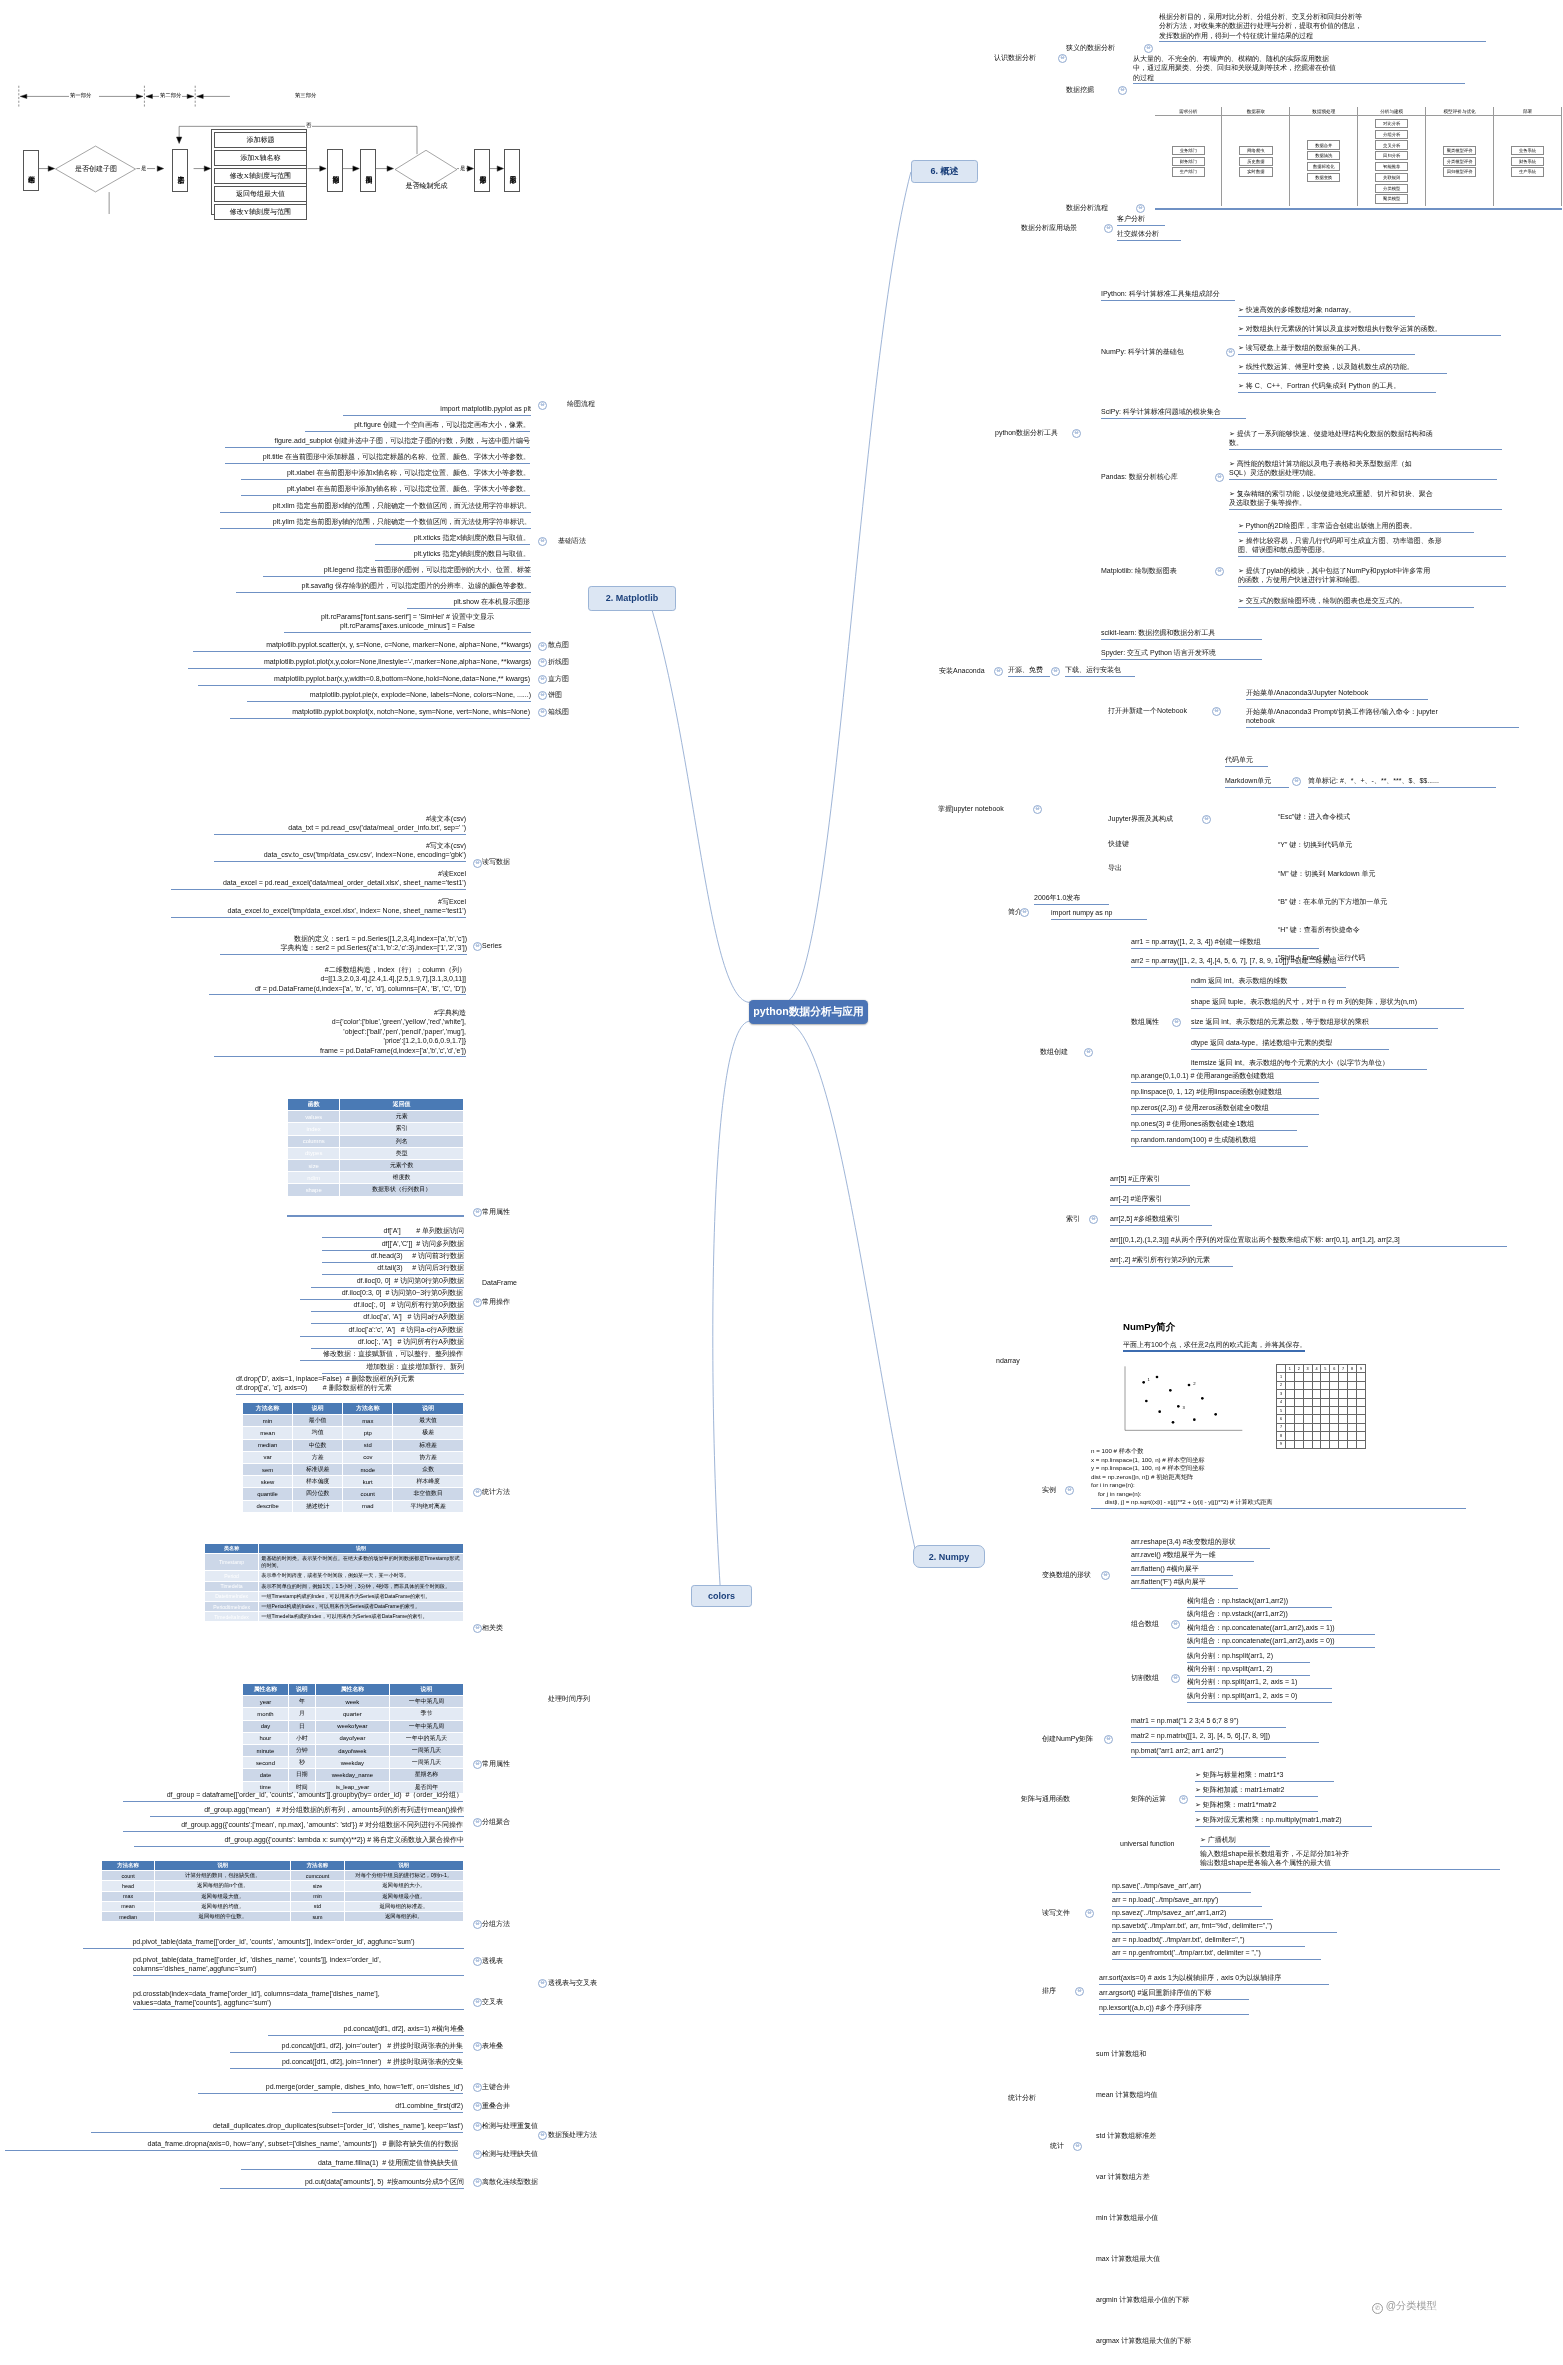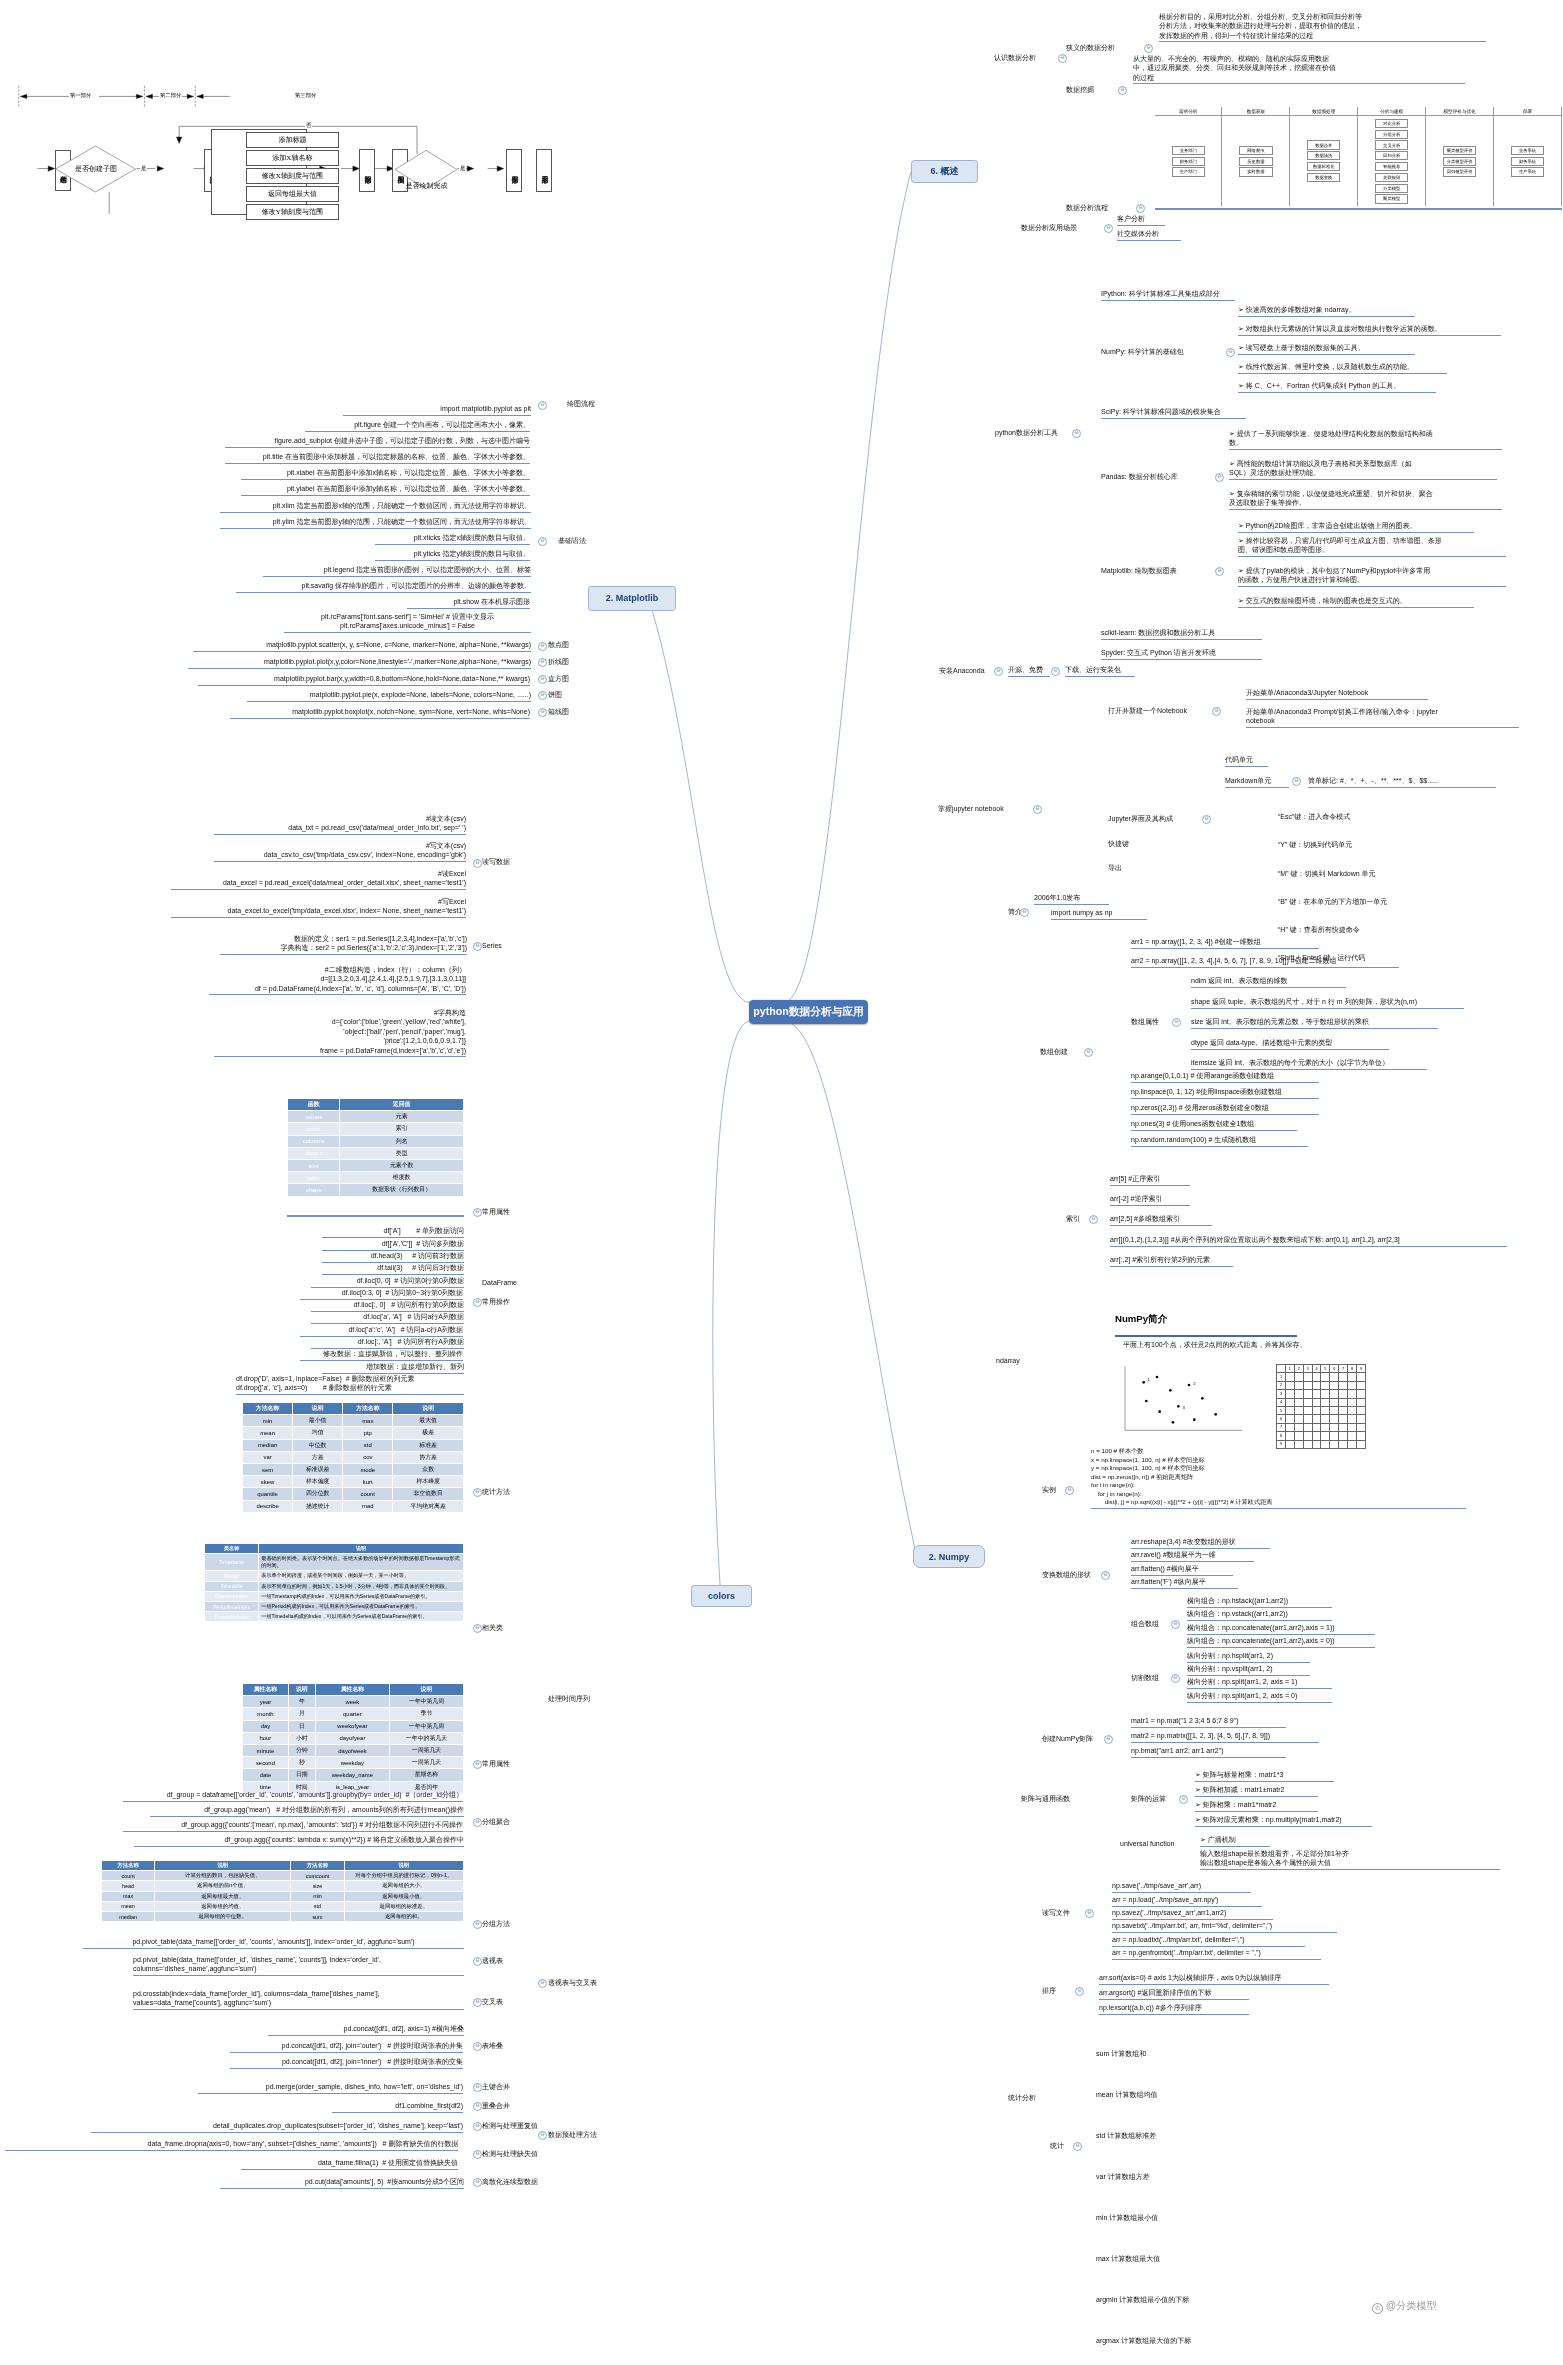--- a/index.html
+++ b/index.html
@@ -15,21 +15,21 @@
   
   #central{position:absolute;background:#4a73b5;color:#fff;border-radius:4.3px;
            font-size:10.7px;font-weight:bold;display:flex;align-items:center;justify-content:center;
            box-shadow:0 0.5px 1.6px rgba(0,0,0,.3);}
   .branchlbl{position:absolute;background:#dce6f3;border:0.5px solid #9bb4d6;border-radius:3.2px;
              color:#1a3f7a;font-size:9px;font-weight:bold;display:flex;align-items:center;justify-content:center;}
   
   svg.conn{position:absolute;left:0;top:0;width:1563px;height:2366px;pointer-events:none;}
   
   .fbox{position:absolute;border:0.5px solid #555;background:#fff;display:flex;align-items:center;
-        justify-content:center;text-align:right;font-family:"Liberation Serif","DejaVu Serif",serif;font-size:7px;margin-left:32px;}
+        justify-content:center;text-align:right;font-family:"Liberation Serif","DejaVu Serif",serif;font-size:7px;}
   .fbox.vert{writing-mode:vertical-rl;text-orientation:upright;letter-spacing:0.5px;}
   .fdia{position:absolute;font-family:"Liberation Serif",serif;font-size:7px;display:flex;
         align-items:center;justify-content:center;}
   .flabel{position:absolute;font-family:"Liberation Serif",serif;font-size:5.4px;background:#fff;padding:0 0.5px;}
   
   table.blue{position:absolute;border-collapse:collapse;font-size:5.9px;}
   table.blue th{background:#4a7ab5;color:#fff;font-weight:bold;padding:1.1px 2.1px;text-align:center;border:0.5px solid #fff;}
   table.blue td{padding:1.1px 2.1px;text-align:center;border:0.5px solid #fff;}
   table.blue tr:nth-child(odd) td{background:#ccd7e8;}
   table.blue tr:nth-child(even) td{background:#e3eaf4;}
@@ -43,21 +43,21 @@
   table.proc td{border-right:0.5px solid #9a9a9a;padding:1.1px;vertical-align:middle;background:#fff;}
   .pcell{border:0.5px solid #8a8a8a;background:#fff;padding:1.1px 1.6px;margin:1.6px auto;text-align:center;
          font-size:4.3px;width:28px;}
   
   .npfig{position:absolute;border:0;}
   table.grid{position:absolute;border-collapse:collapse;font-size:3.8px;}
   table.grid td{border:0.5px solid #666;width:5.9px;height:5.4px;text-align:center;}
   .watermark{position:absolute;color:#9a9a9a;font-size:10.2px;}
   .watermark .wmi{display:inline-block;width:9px;height:9px;border-radius:50%;border:1.1px solid #9a9a9a;
        text-align:center;line-height:8px;font-size:5.9px;margin-right:2.7px;vertical-align:-1.1px;}
-  h4.secth{position:absolute;font-size:9.6px;font-weight:bold;margin:0;border-bottom:2.1px solid #3c6cb0;padding-bottom:9px;}
+  h4.secth{position:absolute;font-size:9.6px;font-weight:bold;margin:8px;border-bottom:2.1px solid #3c6cb0;padding-bottom:16px;}
 </style>
 </head>
 <body>
 
 <svg class="conn" viewBox="0 0 2917 4414" width="1563" height="2366">
   <g fill="none" stroke="#8fa9d0" stroke-width="1.6">
 
     <path d="M1463,1870 C1560,1870 1600,700 1700,320"></path>
     <path d="M1463,1905 C1560,1905 1620,2500 1710,2900"></path>
     <path d="M1400,1870 C1320,1870 1300,1400 1210,1115"></path>

